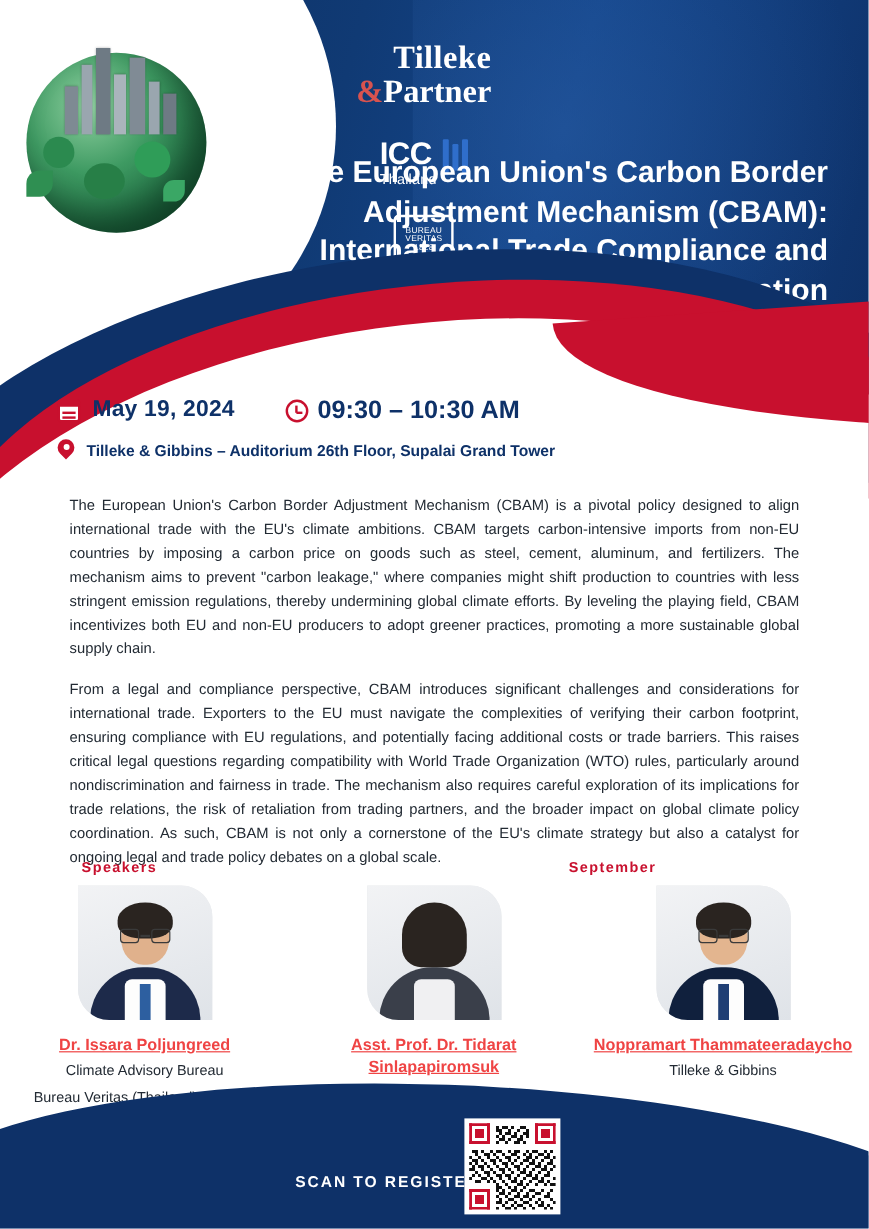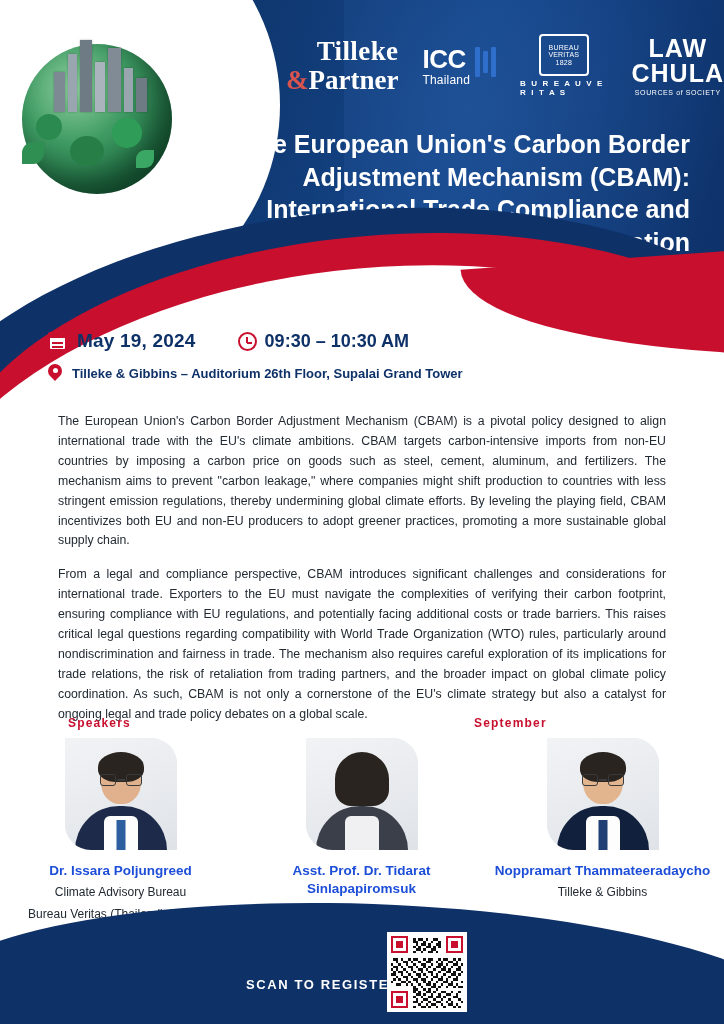--- a/index.html
+++ b/index.html
@@ -67,21 +67,21 @@
     border-radius: 50% 0 50% 0;
   }
   .globe .tree {
     position: absolute; border-radius: 50%;
     background: #2b8a4f;
   }
 
   
   .logos {
     position: absolute; top: 34px; left: 286px;
-    display: flex; align-items: center; gap: 24px;
+    display: flex; align-items: center; gap: 24px; flex-direction: column;
   }
   .logo-tilleke { color: #ffffff; text-align: right; line-height: 1.05; }
   .logo-tilleke .l1 { font-family: "Liberation Serif", serif; font-size: 27px; font-weight: bold; letter-spacing: .4px; }
   .logo-tilleke .l2 { font-family: "Liberation Serif", serif; font-size: 27px; font-weight: bold; }
   .logo-tilleke .amp { color: #d9534f; }
   .logo-icc { display: flex; align-items: flex-start; gap: 5px; }
   .logo-icc .txt { color: #ffffff; line-height: 1; }
   .logo-icc .icc { font-size: 26px; font-weight: bold; letter-spacing: -.5px; }
   .logo-icc .thai { font-size: 12px; letter-spacing: .2px; margin-top: 2px; }
   .logo-icc .bars { display: flex; align-items: center; gap: 3px; height: 32px; }
@@ -131,21 +131,21 @@
     transform: rotate(-4deg);
   }
 
   
   .meta { position: absolute; top: 330px; left: 48px; width: 640px; }
   .meta-row { display: flex; align-items: center; gap: 10px; }
   .meta-row + .meta-row { margin-top: 12px; }
   .meta-date {
     color: #0e3168; font-size: 19px; font-weight: bold; letter-spacing: .2px;
   }
-  .meta-time { color: #0e3168; font-size: 18px; font-weight: bold; }
+  .meta-time { color: #0e3168; font-size: 21px; font-weight: bold; }
   .meta-venue { color: #0e3168; font-size: 13px; font-weight: bold; }
   .ic { flex: none; display: inline-block; }
   .ic-cal { width: 19px; height: 19px; border: 2px solid #c8102e; border-radius: 3px; position: relative; background:#fff;}
   .ic-cal::before { content:""; position:absolute; left:-2px; right:-2px; top:-2px; height:6px; background:#c8102e; border-radius:3px 3px 0 0;}
   .ic-cal::after { content:""; position:absolute; left:2px; top:8px; width:11px; height:2px; box-shadow: 0 4px 0 #c8102e; background:#c8102e;}
   .ic-clock { width: 19px; height: 19px; border: 2px solid #c8102e; border-radius: 50%; position: relative; }
   .ic-clock::before { content:""; position:absolute; left:6px; top:3px; width:2px; height:6px; background:#c8102e;}
   .ic-clock::after { content:""; position:absolute; left:7px; top:8px; width:5px; height:2px; background:#c8102e;}
   .ic-pin { width: 14px; height: 19px; position: relative; }
   .ic-pin::before {
@@ -185,21 +185,21 @@
   .ph-hair { position:absolute; left:50%; top:14px; transform:translateX(-50%); width:46px; height:30px; border-radius:50% 50% 40% 40%; background:#2a2420; }
   .ph-body { position:absolute; left:50%; bottom:0; transform:translateX(-50%); width:92px; height:44px; border-radius:46px 46px 0 0; }
   .ph-shirt { position:absolute; left:50%; bottom:0; transform:translateX(-50%); width:34px; height:34px; background:#fdfdfd; border-radius:6px 6px 0 0; }
   .ph-tie { position:absolute; left:50%; bottom:0; transform:translateX(-50%); width:9px; height:30px; background:#29558f; }
   .ph-glasses { position:absolute; left:50%; top:36px; transform:translateX(-50%); width:42px; height:12px; }
   .ph-glasses i { position:absolute; top:0; width:16px; height:12px; border:1.6px solid #3a3a3a; border-radius:3px; }
   .ph-glasses i:first-child { left:0; }
   .ph-glasses i:last-child { right:0; }
   .ph-glasses::after { content:""; position:absolute; left:17px; top:5px; width:8px; height:1.6px; background:#3a3a3a; }
 
-  .p-name { color: #1d4ed8; font-size: 13.5px; font-weight: bold; line-height: 1.35; }
+  .p-name { color: #ef4444; font-size: 13.5px; font-weight: bold; line-height: 1.35; text-decoration: underline; }
   .p-role { color: #222a33; font-size: 12px; line-height: 1.45; margin-top: 4px; }
 
   
   .footer {
     position: absolute; bottom: 0; left: 0; width: 724px; height: 140px; overflow: hidden;
   }
   .footer-navy {
     position: absolute; bottom: -70px; left: -80px; width: 900px; height: 190px;
     background: #0e3168;
     border-radius: 50% 50% 0 0 / 60% 60% 0 0;

